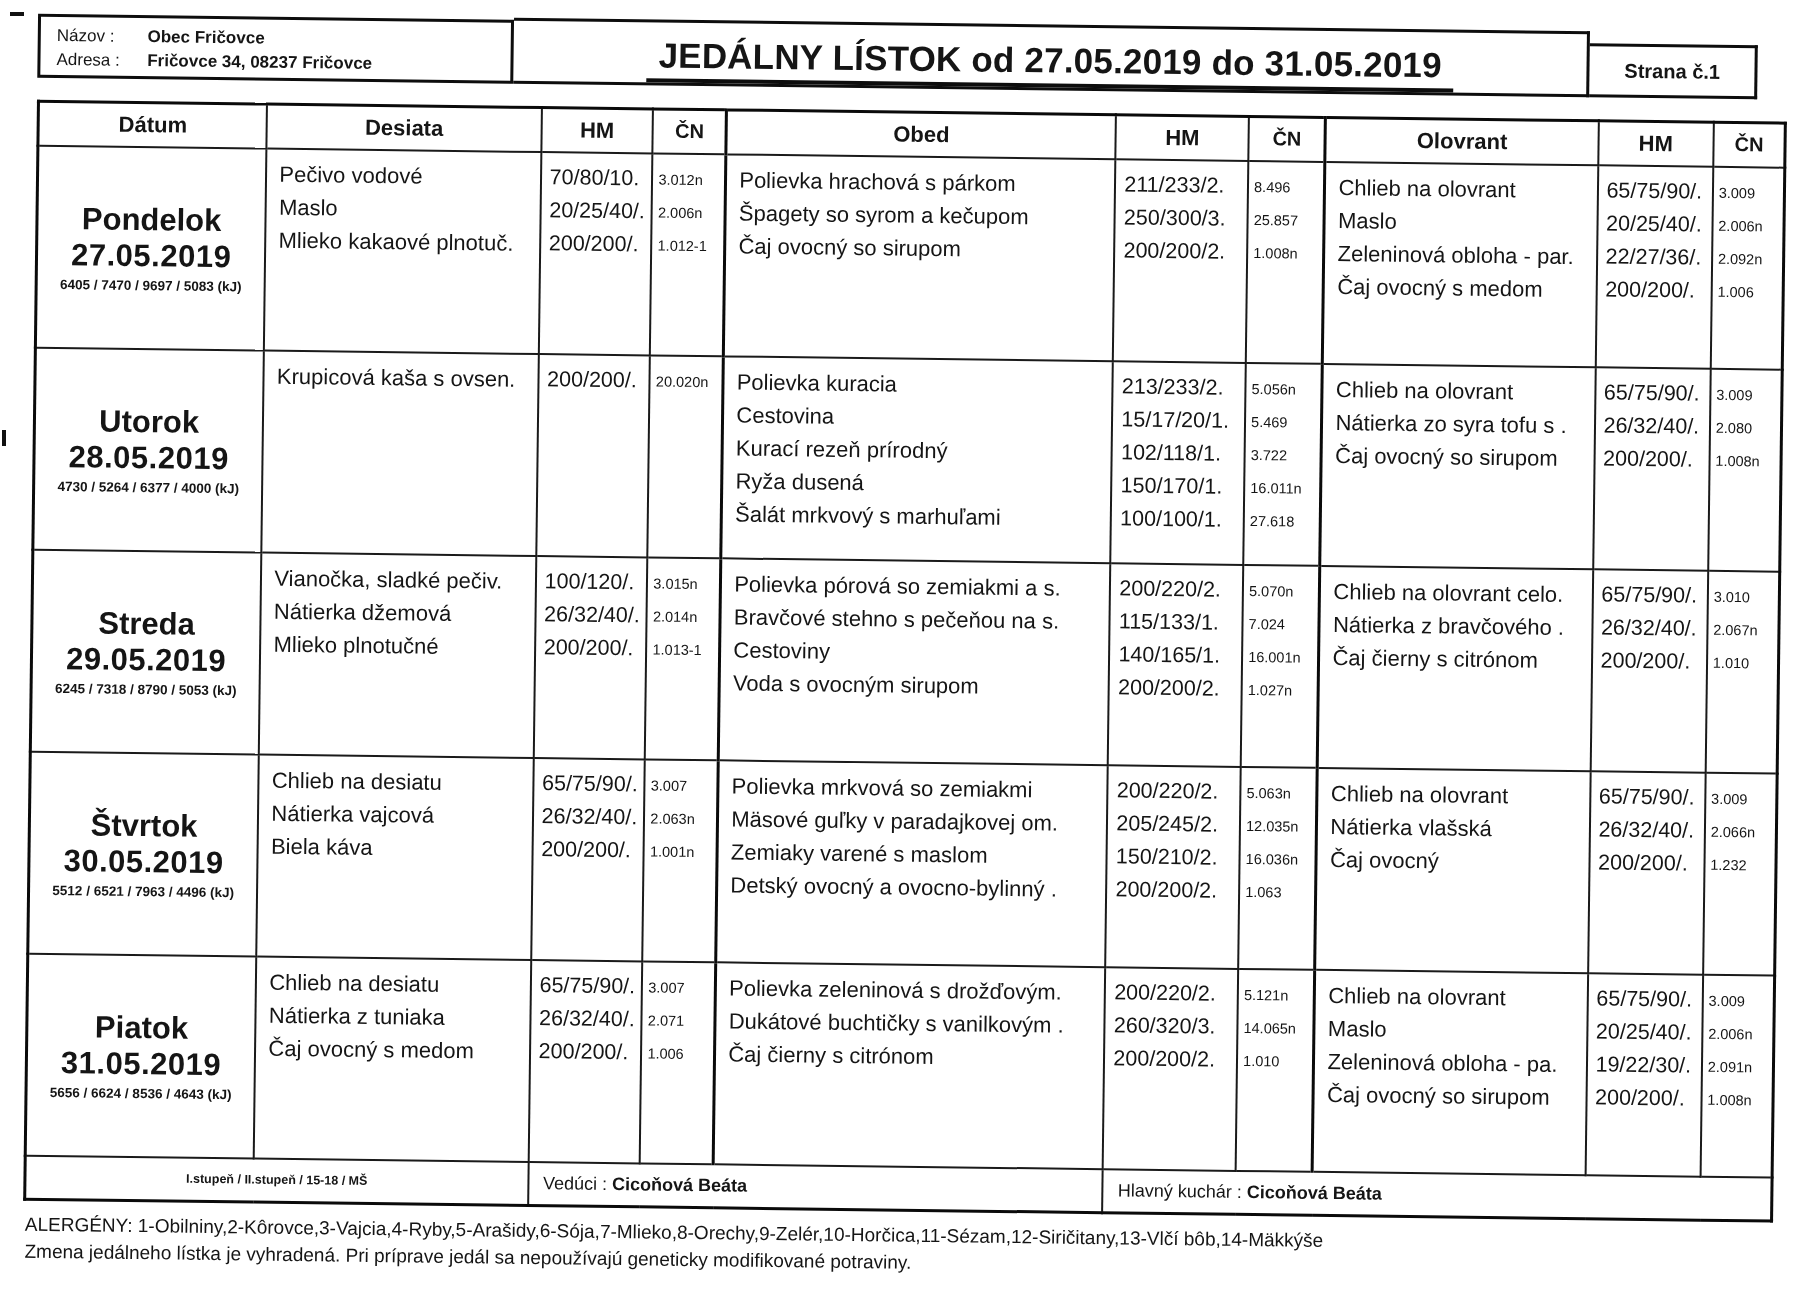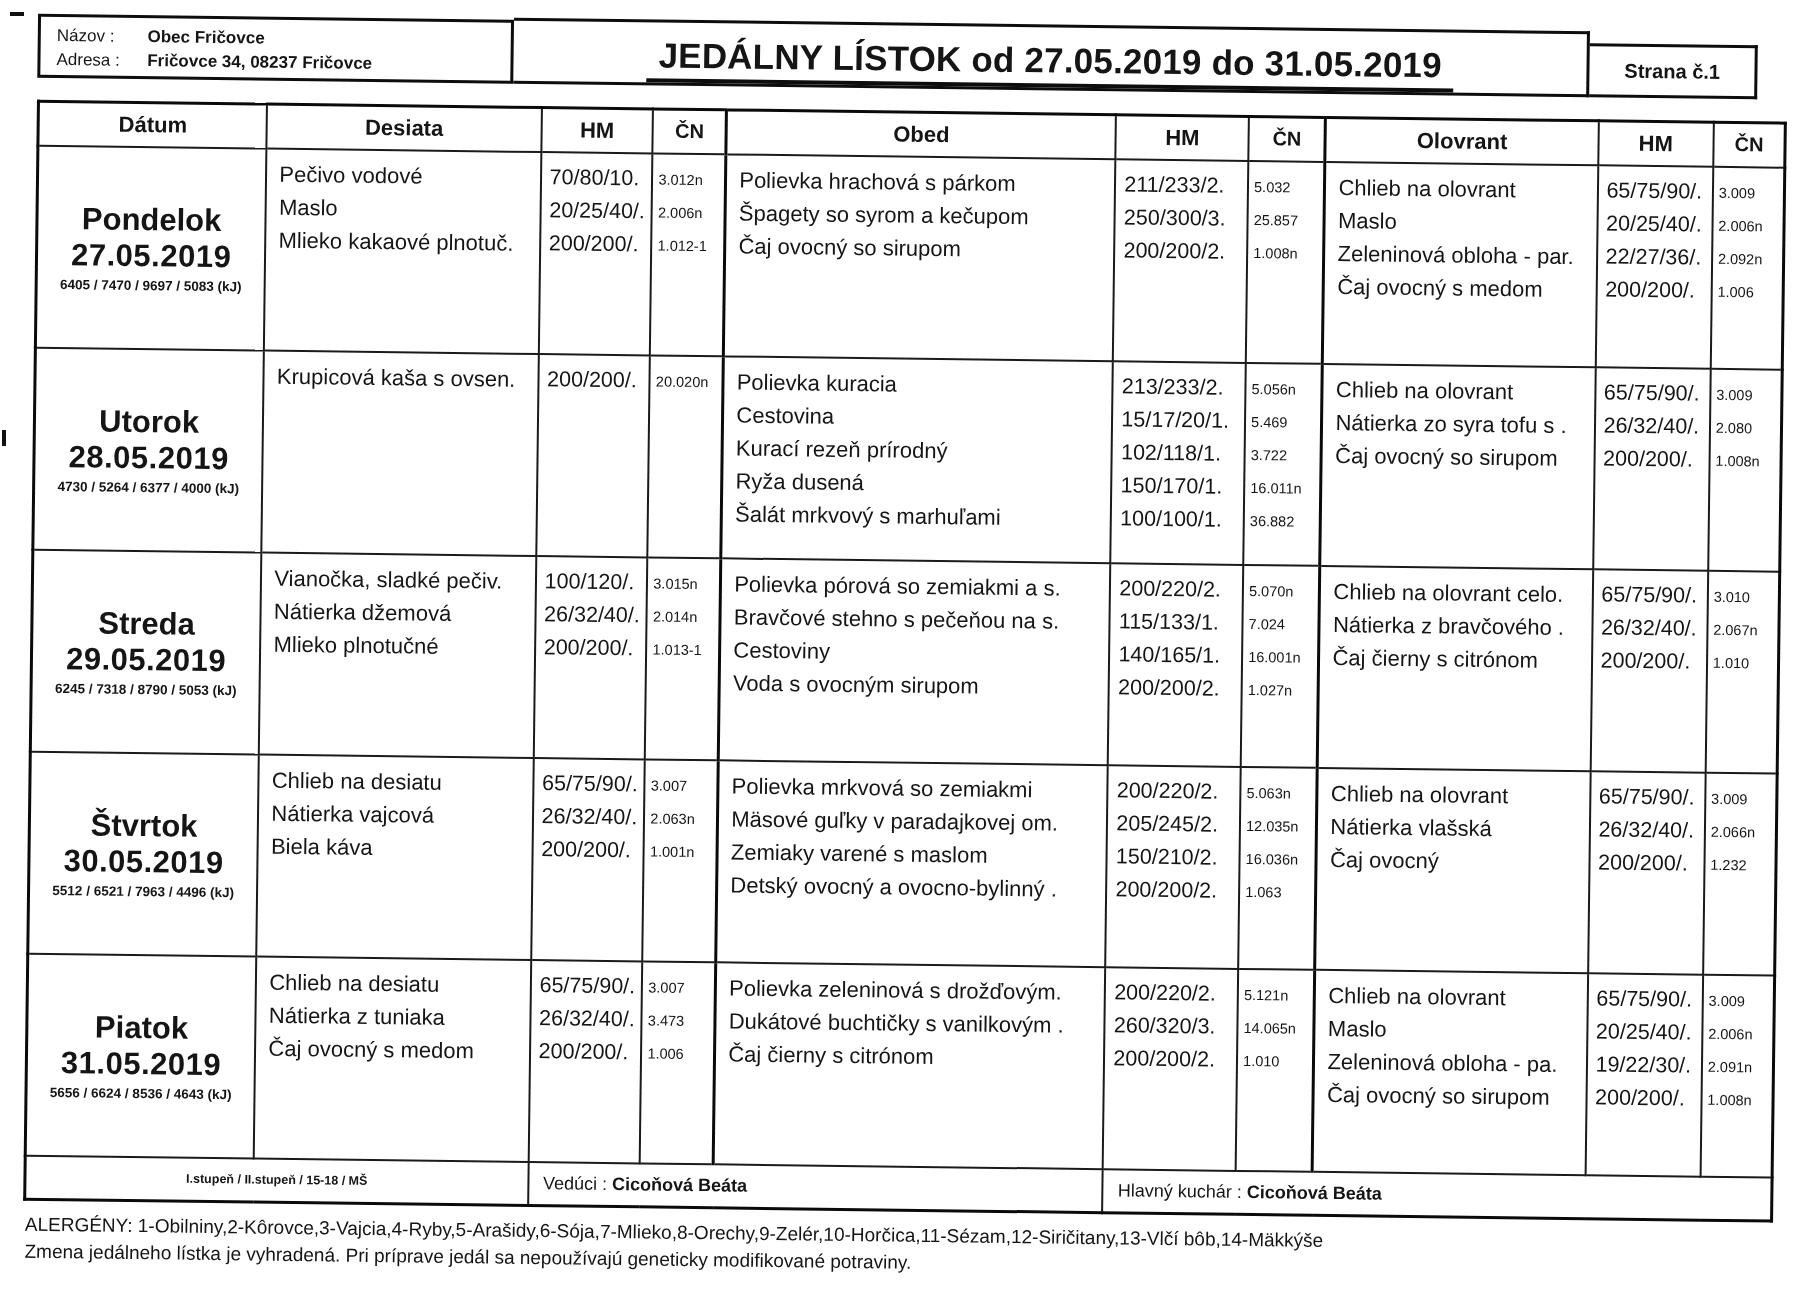--- a/index.html
+++ b/index.html
@@ -140,21 +140,21 @@
             <div class="dish-line">Polievka hrachová s párkom</div>
             <div class="dish-line">Špagety so syrom a kečupom</div>
             <div class="dish-line">Čaj ovocný so sirupom</div>
           </td>
           <td class="hm-cell">
             <div class="hm-line">211/233/2.</div>
             <div class="hm-line">250/300/3.</div>
             <div class="hm-line">200/200/2.</div>
           </td>
           <td class="cn-cell">
-            <div class="cn-line">5.032</div>
+            <div class="cn-line">8.496</div>
             <div class="cn-line">25.857</div>
             <div class="cn-line">1.008n</div>
           </td>
           <td class="dish-cell grp">
             <div class="dish-line">Chlieb na olovrant</div>
             <div class="dish-line">Maslo</div>
             <div class="dish-line">Zeleninová obloha - par.</div>
             <div class="dish-line">Čaj ovocný s medom</div>
           </td>
           <td class="hm-cell">
@@ -197,21 +197,21 @@
             <div class="hm-line">15/17/20/1.</div>
             <div class="hm-line">102/118/1.</div>
             <div class="hm-line">150/170/1.</div>
             <div class="hm-line">100/100/1.</div>
           </td>
           <td class="cn-cell">
             <div class="cn-line">5.056n</div>
             <div class="cn-line">5.469</div>
             <div class="cn-line">3.722</div>
             <div class="cn-line">16.011n</div>
-            <div class="cn-line">36.882</div>
+            <div class="cn-line">27.618</div>
           </td>
           <td class="dish-cell grp">
             <div class="dish-line">Chlieb na olovrant</div>
             <div class="dish-line">Nátierka zo syra tofu s .</div>
             <div class="dish-line">Čaj ovocný so sirupom</div>
           </td>
           <td class="hm-cell">
             <div class="hm-line">65/75/90/.</div>
             <div class="hm-line">26/32/40/.</div>
             <div class="hm-line">200/200/.</div>
@@ -343,21 +343,21 @@
             <div class="dish-line">Nátierka z tuniaka</div>
             <div class="dish-line">Čaj ovocný s medom</div>
           </td>
           <td class="hm-cell">
             <div class="hm-line">65/75/90/.</div>
             <div class="hm-line">26/32/40/.</div>
             <div class="hm-line">200/200/.</div>
           </td>
           <td class="cn-cell">
             <div class="cn-line">3.007</div>
-            <div class="cn-line">3.473</div>
+            <div class="cn-line">2.071</div>
             <div class="cn-line">1.006</div>
           </td>
           <td class="dish-cell grp">
             <div class="dish-line">Polievka zeleninová s drožďovým.</div>
             <div class="dish-line">Dukátové buchtičky s vanilkovým .</div>
             <div class="dish-line">Čaj čierny s citrónom</div>
           </td>
           <td class="hm-cell">
             <div class="hm-line">200/220/2.</div>
             <div class="hm-line">260/320/3.</div>

